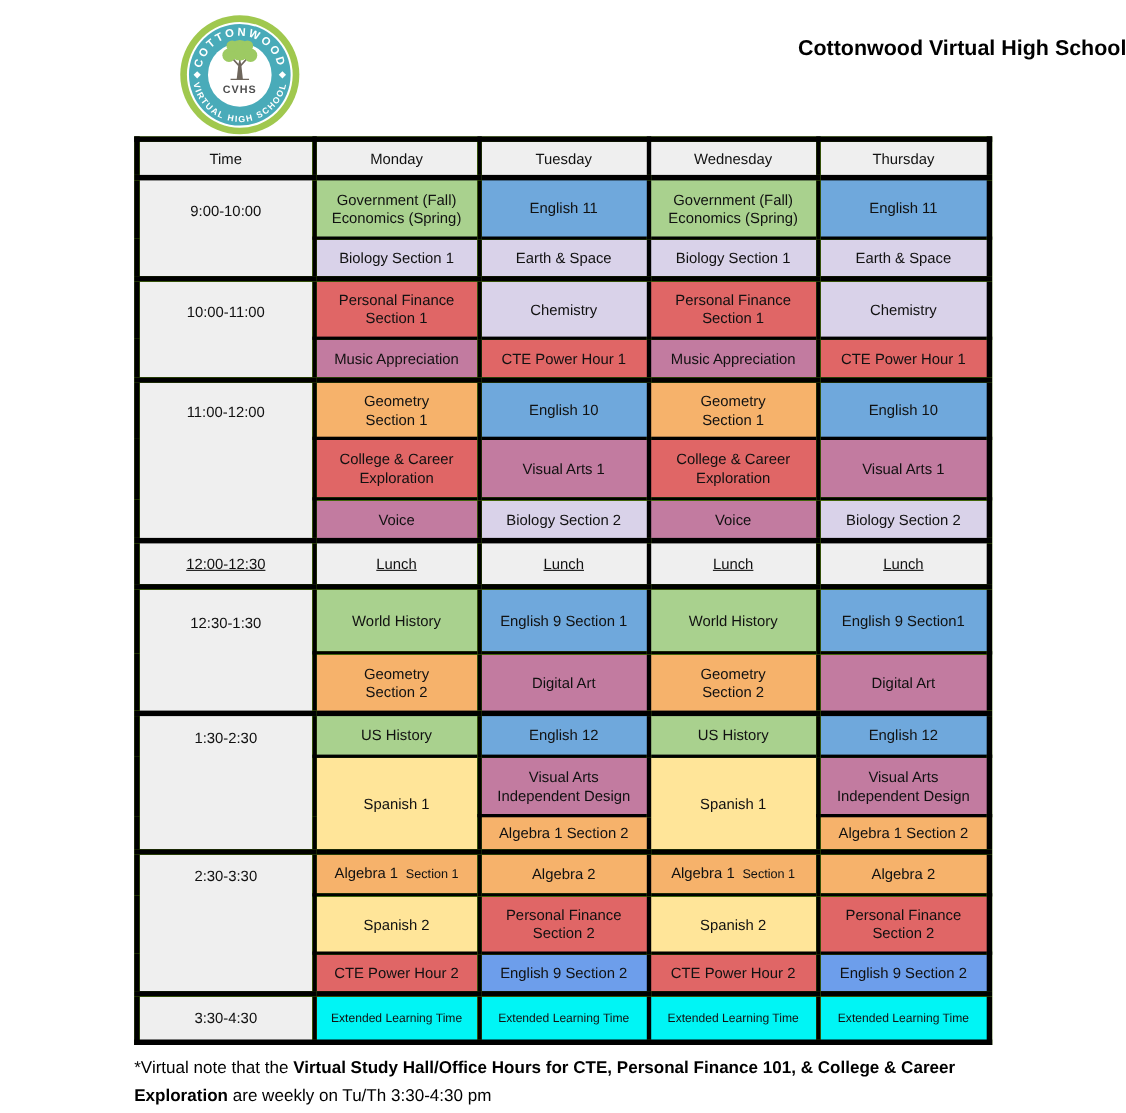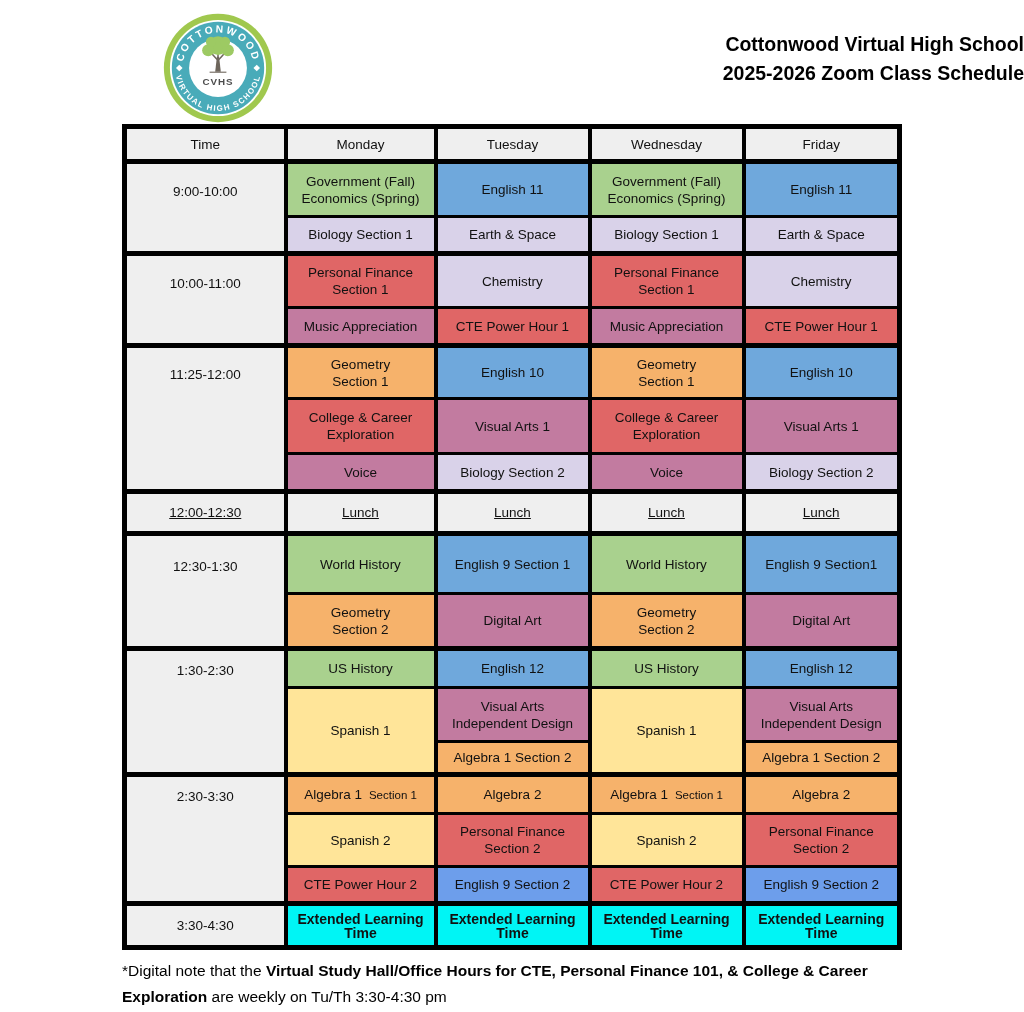--- a/index.html
+++ b/index.html
@@ -33,21 +33,21 @@
     font-size: 13.5px;
     line-height: 17px;
     font-weight: 400;
     color: #111;
     overflow: hidden;
   }
   thead th { background: #efefef; font-weight: 400; }
   tr.block-start > th, tr.block-start > td { border-top-width: 5px; }
   td.time-cell { background: #efefef; vertical-align: top; padding: 0; }
   .time-label { display: flex; align-items: center; justify-content: center; }
-  td.small-text { font-size: 14px; line-height: 14px; font-weight: bold; }
+  td.small-text { font-size: 11px; line-height: 14px; }
   .subtext { font-size: 11.5px; margin-left: 7px; }
 
   .footnote {
     margin: 8px 0 0 122px;
     width: 786px;
     font-size: 15.5px;
     line-height: 26px;
     color: #000;
   }
   .footnote b { font-weight: 700; }
@@ -78,40 +78,39 @@
       <circle cx="49.5" cy="41" r="6.5" fill="#9dca63"></circle>
       <circle cx="70.5" cy="41" r="6.5" fill="#9dca63"></circle>
       <circle cx="52.5" cy="32" r="5.5" fill="#9dca63"></circle>
       <circle cx="67.5" cy="32" r="5.5" fill="#9dca63"></circle>
       <path d="M51 64.5 H69" stroke-width="1.2" stroke="#6e665c"></path>
     </g>
     <text x="60" y="78" font-size="10.5" font-weight="bold" text-anchor="middle" letter-spacing="1" fill="#4d4d4d">CVHS</text>
   </svg>
   <div class="titles">
     <div class="title-line">Cottonwood Virtual High School</div>
-    <div class="title-line">2025-2026 Zoom Class Schedule</div>
   </div>
 </div>
 
 <div class="table-wrap">
   <table class="schedule">
     <colgroup>
         <col style="width: 161px;">
         <col style="width: 150px;">
         <col style="width: 154px;">
         <col style="width: 154px;">
         <col style="width: 156px;">
       </colgroup>
     <thead>
       <tr style="height:35px">
         <th>Time</th>
         <th>Monday</th>
         <th>Tuesday</th>
         <th>Wednesday</th>
-        <th>Friday</th>
+        <th>Thursday</th>
       </tr>
     </thead>
     <tbody>
         <tr class="block-start" style="height: 55px;">
           <td class="time-cell" rowspan="2">
             <div class="time-label" style="height: 55px;">9:00-10:00</div>
           </td>
           <td class="class-cell" style="background: rgb(169, 209, 142);">Government (Fall)<br>Economics (Spring)</td>
           <td class="class-cell" style="background: rgb(111, 168, 220);">English 11</td>
           <td class="class-cell" style="background: rgb(169, 209, 142);">Government (Fall)<br>Economics (Spring)</td>
@@ -133,21 +132,21 @@
           <td class="class-cell" style="background: rgb(217, 210, 233);">Chemistry</td>
         </tr>
         <tr style="height: 38px;">
           <td class="class-cell" style="background: rgb(194, 123, 160);">Music Appreciation</td>
           <td class="class-cell" style="background: rgb(224, 102, 102);">CTE Power Hour 1</td>
           <td class="class-cell" style="background: rgb(194, 123, 160);">Music Appreciation</td>
           <td class="class-cell" style="background: rgb(224, 102, 102);">CTE Power Hour 1</td>
         </tr>
         <tr class="block-start" style="height: 53px;">
           <td class="time-cell" rowspan="3">
-            <div class="time-label" style="height: 53px;">11:25-12:00</div>
+            <div class="time-label" style="height: 53px;">11:00-12:00</div>
           </td>
           <td class="class-cell" style="background: rgb(246, 178, 107);">Geometry<br>Section 1</td>
           <td class="class-cell" style="background: rgb(111, 168, 220);">English 10</td>
           <td class="class-cell" style="background: rgb(246, 178, 107);">Geometry<br>Section 1</td>
           <td class="class-cell" style="background: rgb(111, 168, 220);">English 10</td>
         </tr>
         <tr style="height: 55px;">
           <td class="class-cell" style="background: rgb(224, 102, 102);">College &amp; Career<br>Exploration</td>
           <td class="class-cell" style="background: rgb(194, 123, 160);">Visual Arts 1</td>
           <td class="class-cell" style="background: rgb(224, 102, 102);">College &amp; Career<br>Exploration</td>
@@ -230,14 +229,14 @@
           <td class="class-cell small-text" style="background: rgb(0, 245, 245);">Extended Learning Time</td>
           <td class="class-cell small-text" style="background: rgb(0, 245, 245);">Extended Learning Time</td>
           <td class="class-cell small-text" style="background: rgb(0, 245, 245);">Extended Learning Time</td>
           <td class="class-cell small-text" style="background: rgb(0, 245, 245);">Extended Learning Time</td>
         </tr>
       </tbody>
   </table>
 </div>
 
 <div class="footnote">
-  <span>*Digital note that the </span><b>Virtual Study Hall/Office Hours for CTE, Personal Finance 101, &amp; College &amp; Career Exploration</b><span> are weekly on Tu/Th 3:30-4:30 pm</span>
+  <span>*Virtual note that the </span><b>Virtual Study Hall/Office Hours for CTE, Personal Finance 101, &amp; College &amp; Career Exploration</b><span> are weekly on Tu/Th 3:30-4:30 pm</span>
 </div>
 
 </body></html>

